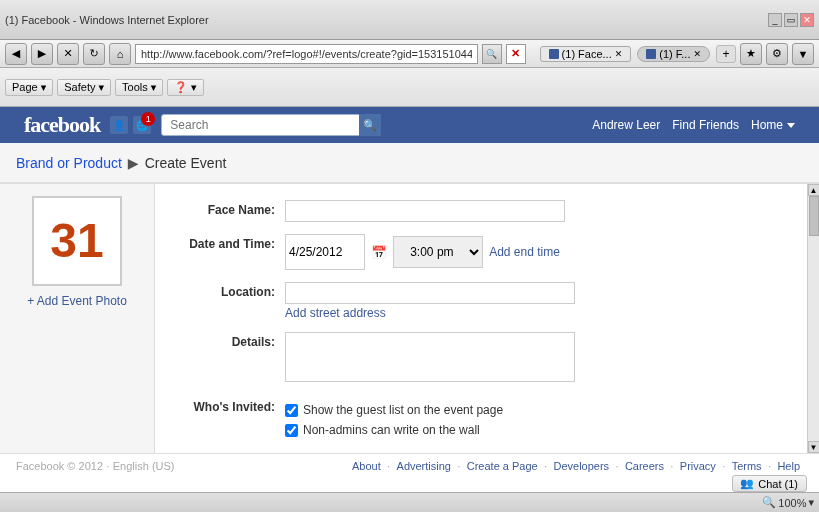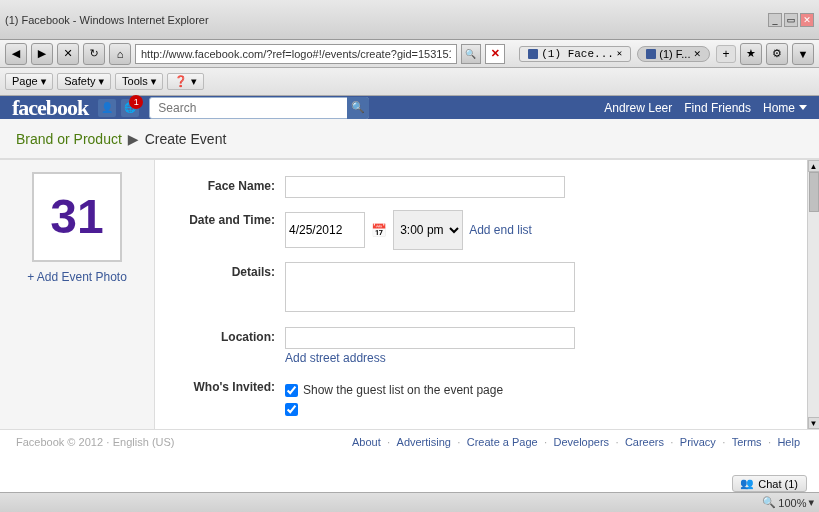--- a/index.html
+++ b/index.html
@@ -36,31 +36,31 @@
       flex: 1; height: 20px; border: 1px solid #999; background: #fff; padding: 0 5px; font-size: 11px; color: #333;
     }
     .go-btn { width: 20px; height: 20px; background: linear-gradient(to bottom, #e8e8e8, #c8c8c8); border: 1px solid #999; font-size: 9px; cursor: pointer; display: flex; align-items: center; justify-content: center; }
     .x-btn { width: 20px; height: 20px; background: #fff; border: 1px solid #999; font-size: 11px; color: #c00; cursor: pointer; display: flex; align-items: center; justify-content: center; font-weight: bold; }
 
     .second-toolbar {
       background: linear-gradient(to bottom, #f0f0f0, #e0e0e0);
       border-bottom: 1px solid #aaa;
       padding: 2px 5px;
       display: flex; align-items: center; gap: 4px;
-      height: 28px;
+      height: 39px;
     }
     .toolbar-btn {
       background: linear-gradient(to bottom, #f5f5f5, #e0e0e0);
       border: 1px solid #bbb; padding: 1px 6px; font-size: 11px; cursor: pointer; border-radius: 2px;
     }
 
     
     .fb-nav {
       background: #3b5998;
-      height: 23px; display: flex; align-items: center; padding: 0 12px; gap: 10px;
+      height: 36px; display: flex; align-items: center; padding: 0 24px; gap: 10px;
     }
     .fb-logo { color: #fff; font-size: 22px; font-weight: bold; font-family: Georgia, serif; letter-spacing: -1px; }
     .fb-nav-icons { display: flex; gap: 5px; align-items: center; }
     .fb-nav-icon { width: 18px; height: 18px; background: #4a6ea8; border-radius: 2px; display: flex; align-items: center; justify-content: center; color: #fff; font-size: 10px; }
     .fb-search-wrap { flex: 1; display: flex; align-items: center; }
     .fb-search {
       width: 220px; height: 22px; border: 1px solid #9cb3d0; border-radius: 3px;
       padding: 0 25px 0 8px; font-size: 12px;
       background: #fff;
     }
@@ -74,21 +74,21 @@
     .breadcrumb-bar {
       background: #f5f5f5;
       border-bottom: 1px solid #ddd;
       padding: 8px 16px;
       font-size: 14px;
       color: #333;
       height: 40px;
       display: flex;
       align-items: center;
     }
-    .breadcrumb-bar a { color: #4d7c0f; text-decoration: none; font-size: 14px; }
+    .breadcrumb-bar a { color: #1d4ed8; text-decoration: none; font-size: 14px; }
     .breadcrumb-arrow { margin: 0 6px; color: #555; }
     .breadcrumb-current { font-size: 14px; color: #333; }
 
     
     .event-photo-sidebar {
       width: 155px;
       border-right: 1px solid #ddd;
       background: #f5f5f5;
       display: flex;
       flex-direction: column;
@@ -96,21 +96,21 @@
       padding-top: 12px;
       flex-shrink: 0;
     }
     .calendar-icon {
       width: 90px; height: 90px;
       border: 2px solid #ccc;
       background: #fff;
       display: flex; flex-direction: column; align-items: center; justify-content: center;
       margin-bottom: 8px;
     }
-    .cal-number { font-size: 48px; font-weight: bold; color: #4c1d95; line-height: 1; }
+    .cal-number { font-size: 48px; font-weight: bold; color: #c2410c; line-height: 1; }
     .add-event-photo { color: #3b5998; font-size: 12px; cursor: pointer; text-decoration: none; }
 
     
     .form-area {
       flex: 1;
       padding: 16px 20px;
       overflow-y: auto;
     }
     .form-row {
       display: flex;
@@ -132,21 +132,21 @@
       width: 280px; height: 22px; border: 1px solid #ccc;
       padding: 0 5px; font-size: 12px;
     }
     .form-input-wide {
       width: 290px; height: 22px; border: 1px solid #ccc;
       padding: 0 5px; font-size: 12px;
     }
     .date-time-row { display: flex; align-items: center; gap: 6px; }
     .date-input { width: 80px; height: 36px; border: 1px solid #ccc; padding: 0 3px; font-size: 12px; }
     .cal-picker-btn { background: none; border: none; cursor: pointer; font-size: 13px; }
-    .time-select { height: 40px; border: 1px solid #ccc; font-size: 12px; padding: 0 2px; }
+    .time-select { height: 32px; border: 1px solid #ccc; font-size: 12px; padding: 0 12px; }
     .add-end-time { color: #3b5998; font-size: 12px; cursor: pointer; text-decoration: none; }
     .add-street { color: #3b5998; font-size: 12px; cursor: pointer; text-decoration: none; display: block; margin-top: 2px; }
     .details-textarea {
       width: 290px; height: 50px; border: 1px solid #ccc; padding: 3px 5px; font-size: 12px; resize: none;
     }
     .select-guests-btn {
       background: linear-gradient(to bottom, #f0f0f0, #d8d8d8);
       border: 1px solid #999;
       padding: 3px 10px; font-size: 12px; cursor: pointer; border-radius: 3px;
     }
@@ -220,21 +220,21 @@
     <div class="nav-btn">◀</div>
     <div class="nav-btn">▶</div>
     <div class="nav-btn">✕</div>
     <div class="nav-btn">↻</div>
     <div class="nav-btn">⌂</div>
     <input class="address-bar" type="text" value="http://www.facebook.com/?ref=logo#!/events/create?gid=153151044807679" style="">
     <div class="go-btn">🔍</div>
     <div class="x-btn">✕</div>
 
     <div style="display:flex; align-items:center; gap:6px; margin-left:10px;">
-      <div style="background:#e8e8e8; border:1px solid #aaa; padding:1px 8px; font-size:11px; border-radius:3px; display:flex; align-items:center; gap:3px;font-family:Liberation Mono, monospace;">
+      <div style="background:#e8e8e8; border:1px solid #aaa; padding:1px 8px; font-size:11px; border-radius:3px; display:flex; align-items:center; gap:3px;">
         <div style="width:10px;height:10px;background:#3b5998;border-radius:1px;"></div>
         <span>(1) Face...</span>
         <span style="font-size:9px;cursor:pointer;">✕</span>
       </div>
       <div style="background:#d0d0d0; border:1px solid #aaa; padding:1px 8px; font-size:11px; border-radius:8px; display:flex; align-items:center; gap:3px;">
         <div style="width:10px;height:10px;background:#3b5998;border-radius:1px;"></div>
         <span>(1) F...</span>
         <span style="font-size:9px;cursor:pointer;">✕</span>
       </div>
       <div style="background:#e0e0e0; border:1px solid #bbb; width:20px; height:18px; display:flex; align-items:center; justify-content:center; border-radius:3px; cursor:pointer;">+</div>
@@ -301,48 +301,49 @@
       </div>
 
       <div class="form-row">
         <span class="form-label">Date and Time:</span>
         <div class="form-field date-time-row">
           <input class="date-input" type="text" value="4/25/2012" style="">
           <button class="cal-picker-btn">📅</button>
           <select class="time-select">
             <option>3:00 pm</option>
           </select>
-          <a class="add-end-time">Add end list</a>
-        </div>
-      </div>
-
-      <div class="form-row">
-        <span class="form-label">Details:</span>
-        <div class="form-field">
-          <textarea class="details-textarea" style=""></textarea>
+          <a class="add-end-time">Add end time</a>
         </div>
       </div>
 
       <div class="form-row">
         <span class="form-label">Location:</span>
         <div class="form-field">
           <input class="form-input-wide" type="text" style="">
           <a class="add-street">Add street address</a>
+        </div>
+      </div>
+
+      <div class="form-row">
+        <span class="form-label">Details:</span>
+        <div class="form-field">
+          <textarea class="details-textarea" style=""></textarea>
         </div>
       </div>
 
       <div class="form-row">
         <span class="form-label">Who's Invited:</span>
         <div class="form-field">
           <div class="checkbox-row">
             <input type="checkbox" checked="" style="">
             <span>Show the guest list on the event page</span>
           </div>
           <div class="checkbox-row">
             <input type="checkbox" checked="" style="">
+            <span>Non-admins can write on the wall</span>
           </div>
         </div>
       </div>
 
     </div>
 
     <div class="scroll-bar">
       <div class="scroll-arrow">▲</div>
       <div class="scroll-track">
         <div class="scroll-thumb"></div>

